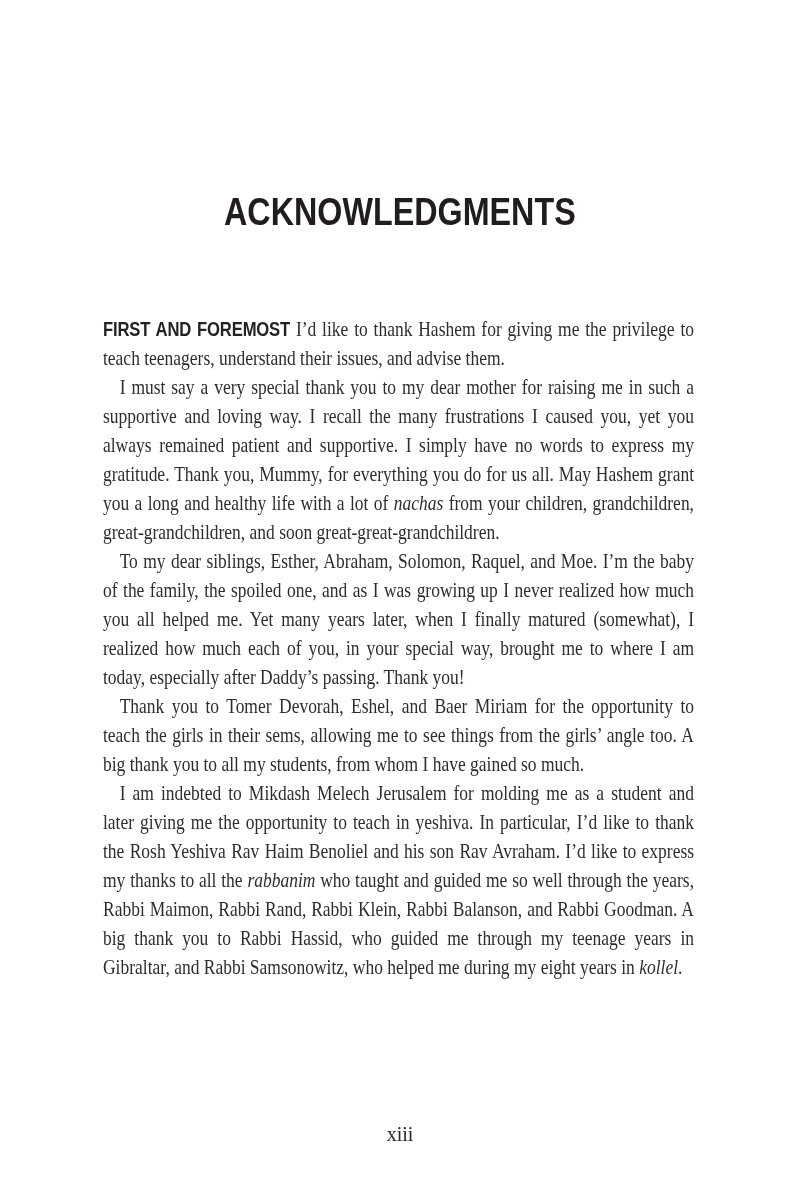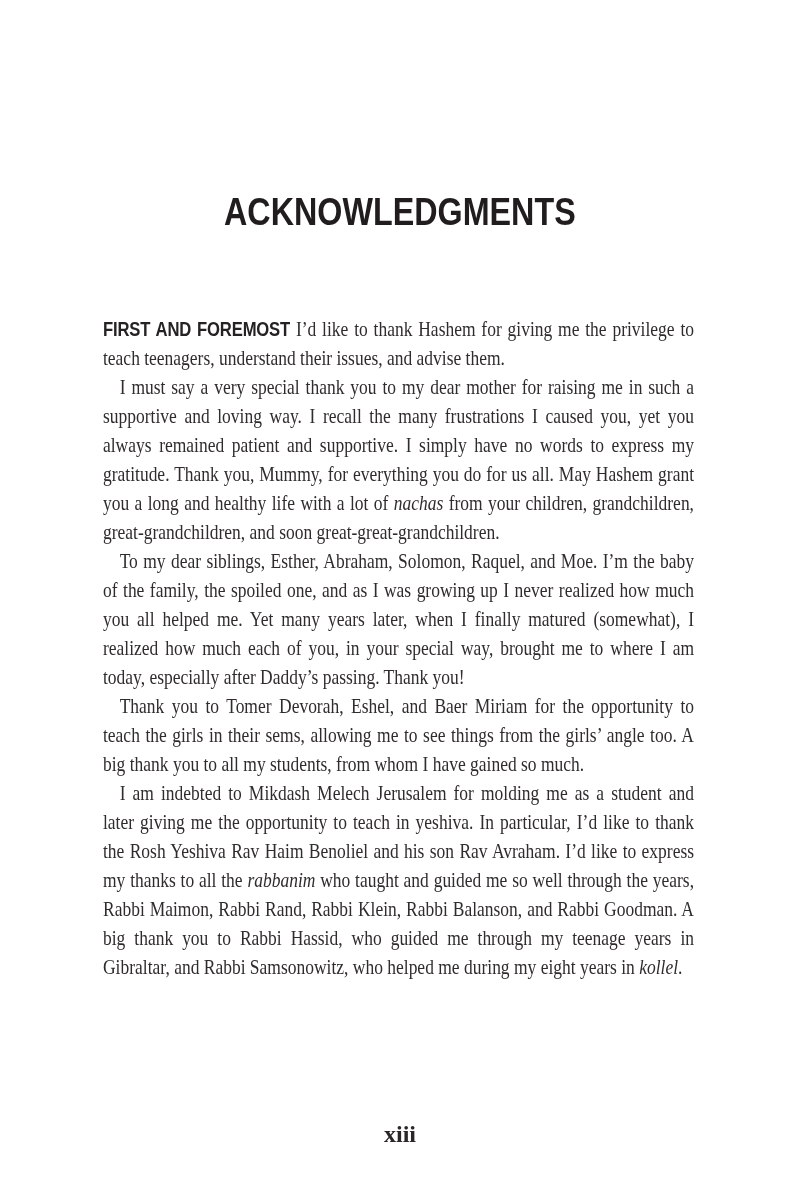--- a/index.html
+++ b/index.html
@@ -59,24 +59,23 @@
     font-size: 20px;
     letter-spacing: -0.2px;
     color: #262222;
   }
   .footer {
     position: absolute;
     top: 1124px;
     left: 0;
     width: 800px;
     text-align: center;
-    font-size: 24px;
+    font-size: 20px;
     line-height: 20px;
     color: #2b2728;
-    font-weight: bold;
   }
 </style>
 </head>
 <body>
 
 <div class="page" style="background: rgb(255, 255, 255);">
 
   <div class="title-wrap">
     <h1 class="book-title" style="color: rgb(33, 29, 30);">ACKNOWLEDGMENTS</h1>
   </div>

